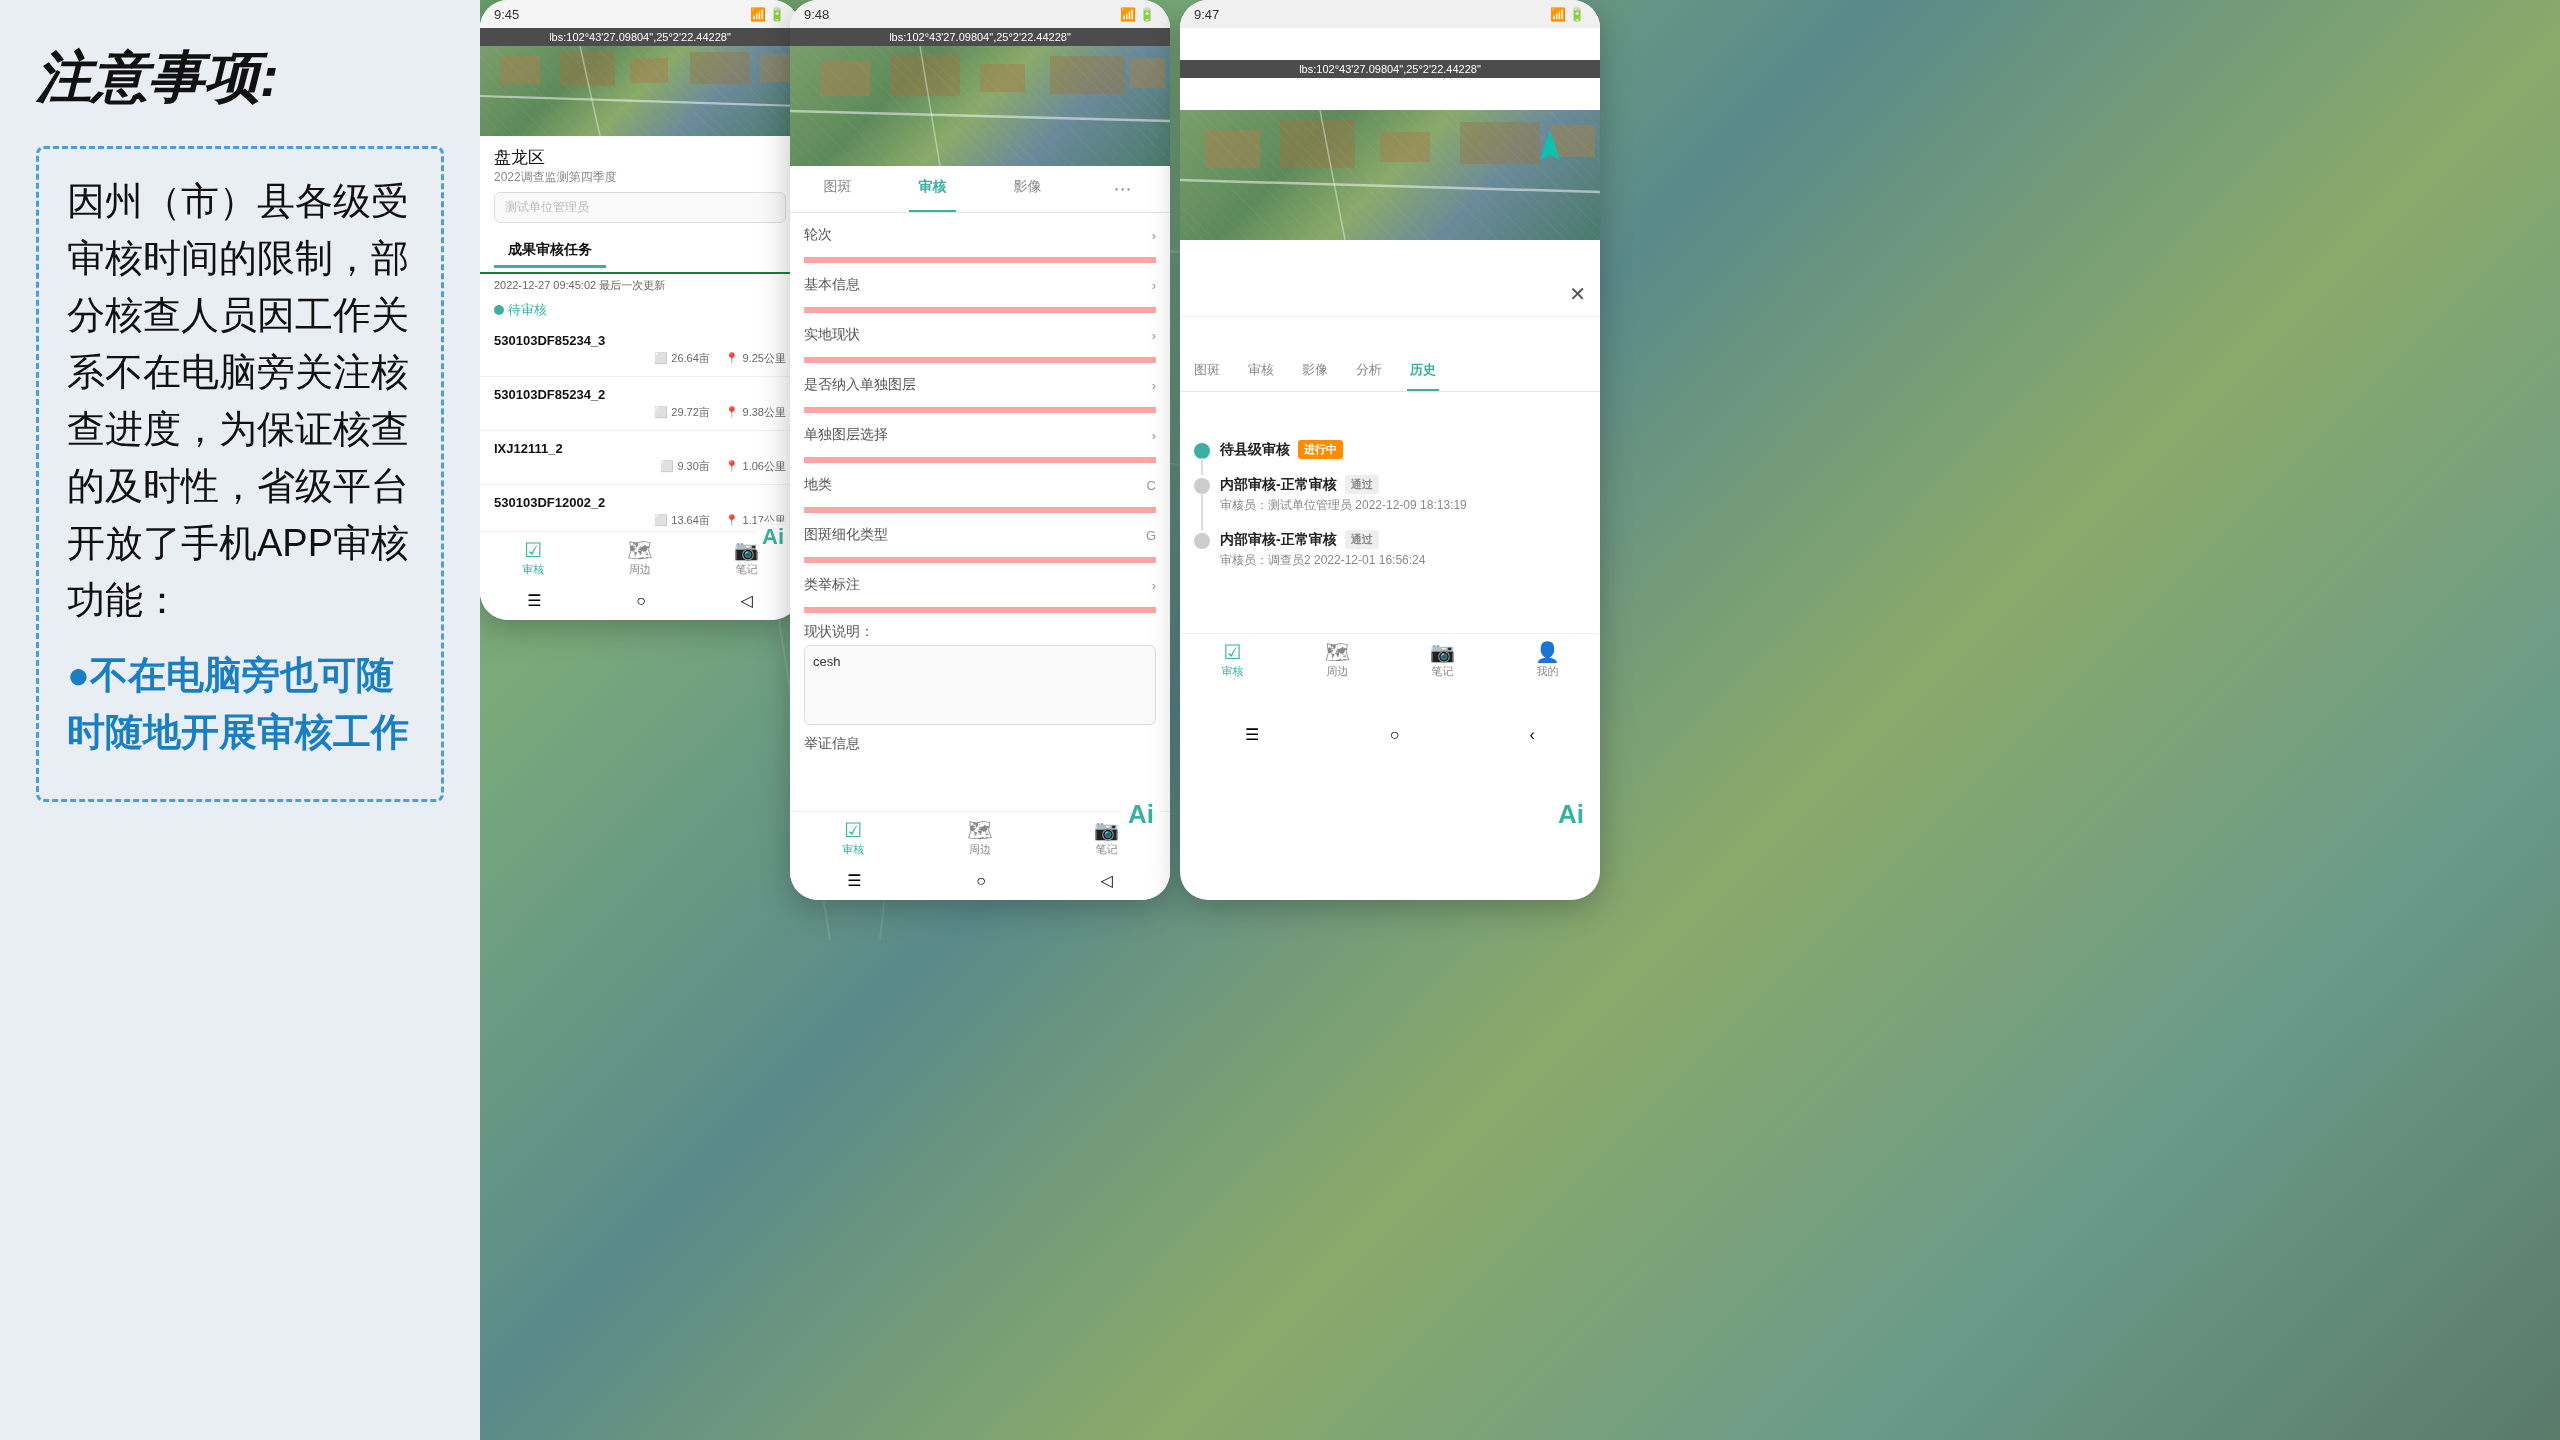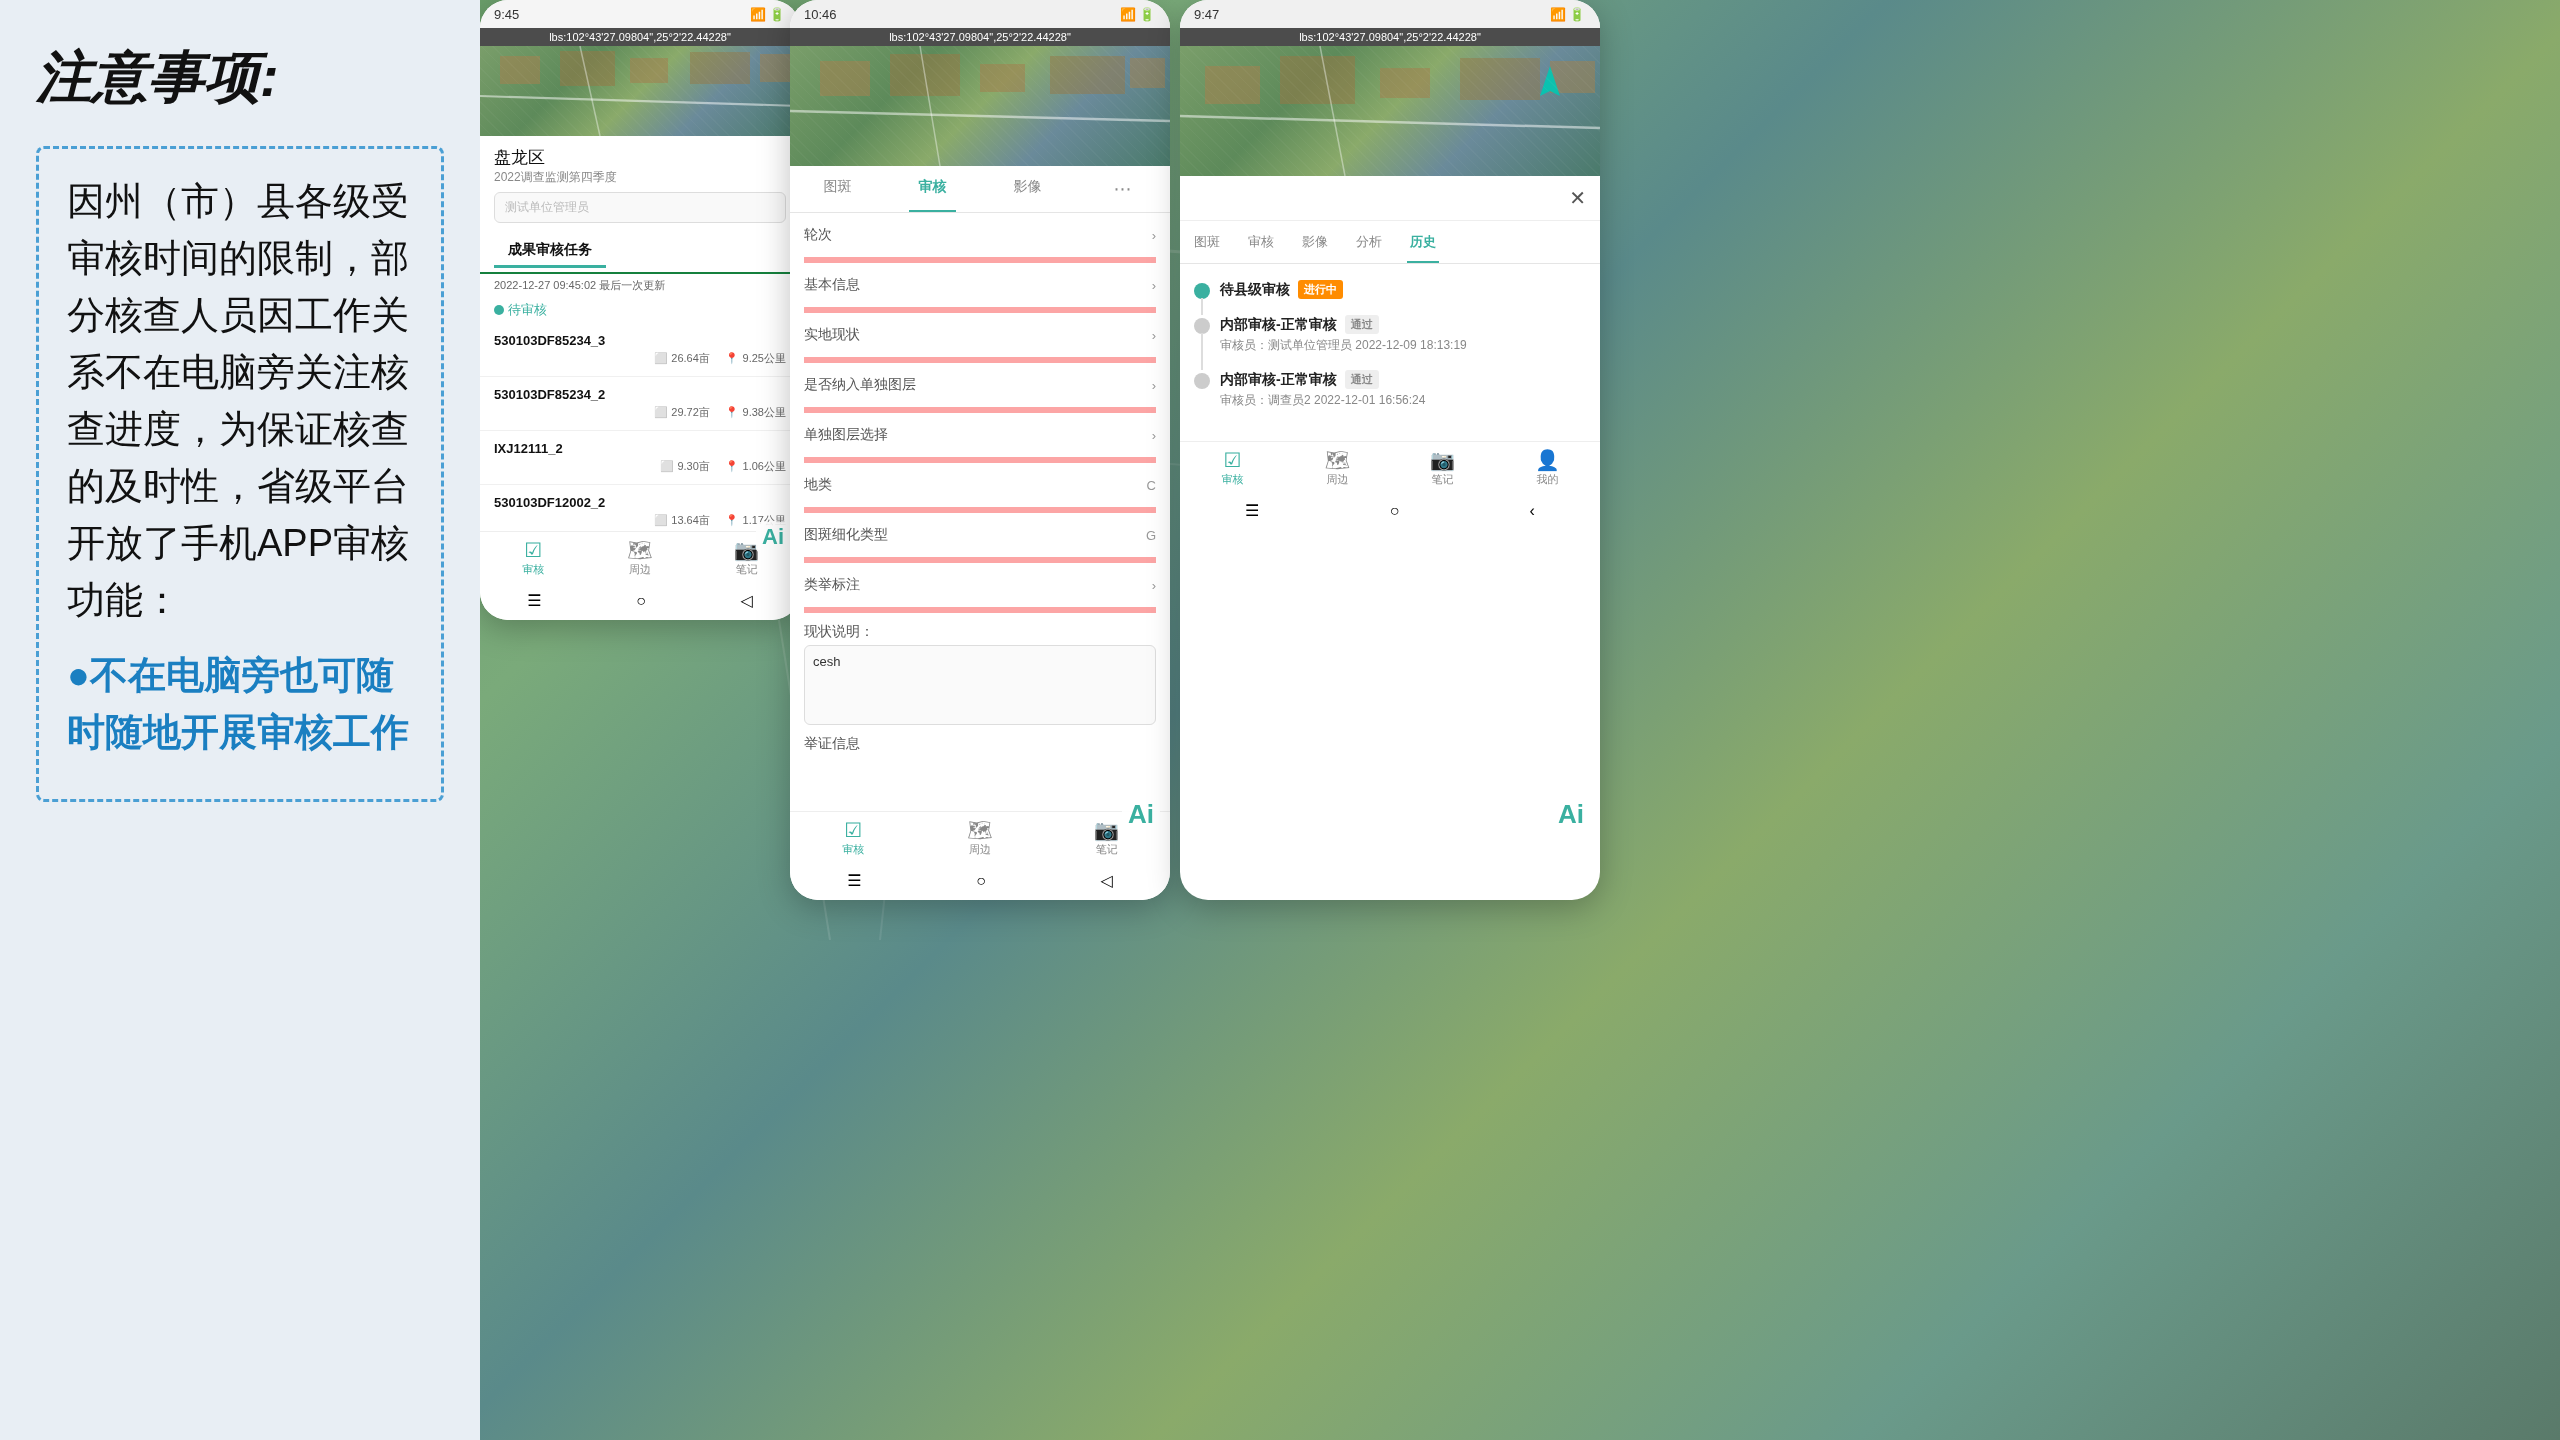--- a/index.html
+++ b/index.html
@@ -495,21 +495,21 @@
       <span>☰</span>
       <span>○</span>
       <span>◁</span>
     </div>
 
     <div class="ai-label" style="bottom:68px;right:10px;">Ai</div>
   </div>
 
   <div class="phone-frame phone-frame-2" style="left:310px;top:0;width:380px;height:900px;z-index:3;">
     <div class="status-bar" style="background:#f0f0f0;">
-      <span>10:46</span>
+      <span>9:48</span>
       <span>📶 🔋</span>
     </div>
     <div class="gps-bar">lbs:102°43'27.09804",25°2'22.44228"</div>
     <div class="map-area" style="height:120px;">
       <svg width="380" height="120" xmlns="http://www.w3.org/2000/svg" style="position:absolute;inset:0;">
         <rect x="30" y="15" width="50" height="35" fill="rgba(160,130,80,0.6)"></rect>
         <rect x="100" y="8" width="70" height="42" fill="rgba(150,120,70,0.55)"></rect>
         <rect x="190" y="18" width="45" height="28" fill="rgba(160,130,80,0.6)"></rect>
         <rect x="260" y="10" width="75" height="38" fill="rgba(150,120,70,0.5)"></rect>
         <rect x="340" y="12" width="35" height="30" fill="rgba(160,130,80,0.55)"></rect>
@@ -580,21 +580,21 @@
     </div>
     <div class="nav-home-bar">
       <span>☰</span>
       <span>○</span>
       <span>◁</span>
     </div>
 
     <div class="ai-label" style="bottom:68px;right:10px;font-size:26px;font-weight:bold;color:#3ab0a0;">Ai</div>
   </div>
 
-  <div class="phone-frame phone-frame-3" style="left:700px;top:0;width:420px;height:900px;z-index:4;">
+  <div class="phone-frame phone-frame-3" style="left:700px;top:0;width:420px;height:900px;z-index:4;gap:32px;">
     <div class="status-bar" style="background:#f0f0f0;">
       <span>9:47</span>
       <span>📶 🔋</span>
     </div>
     <div class="gps-bar">lbs:102°43'27.09804",25°2'22.44228"</div>
     <div class="map-area" style="height:130px;">
       <svg width="420" height="130" xmlns="http://www.w3.org/2000/svg" style="position:absolute;inset:0;">
         <rect x="25" y="20" width="55" height="38" fill="rgba(160,130,80,0.6)"></rect>
         <rect x="100" y="10" width="75" height="48" fill="rgba(150,120,70,0.55)"></rect>
         <rect x="200" y="22" width="50" height="30" fill="rgba(160,130,80,0.6)"></rect>

